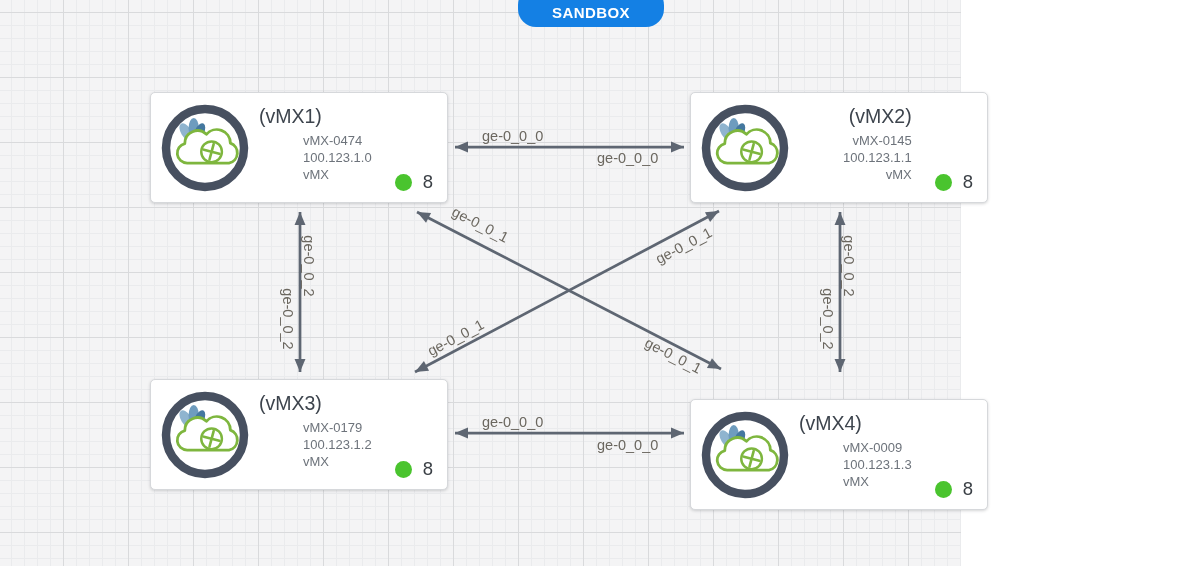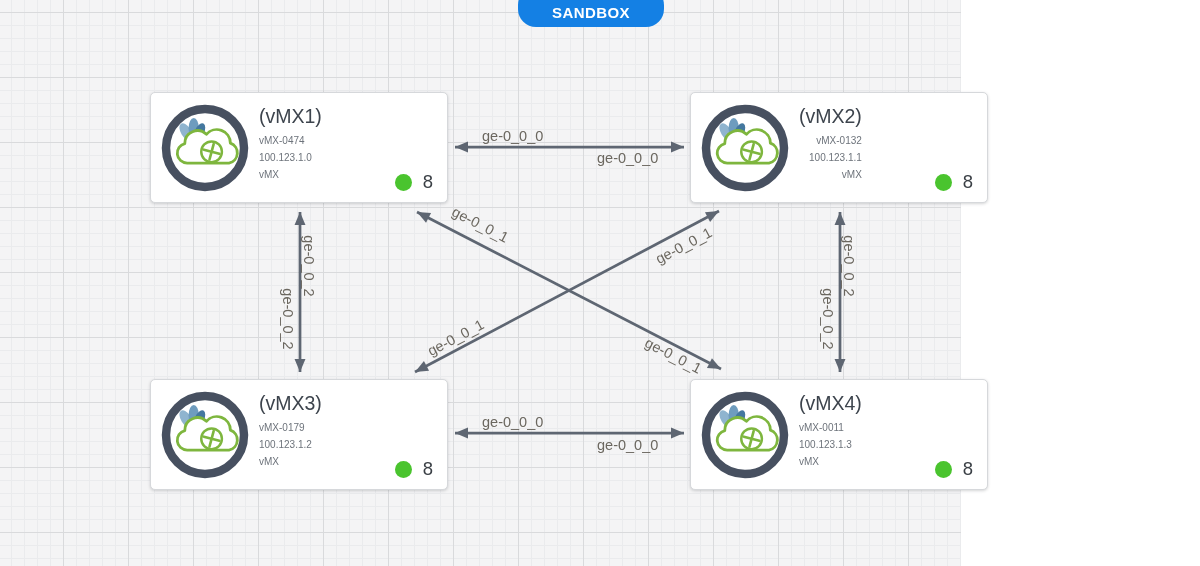--- a/index.html
+++ b/index.html
@@ -49,34 +49,34 @@
     border: 1px solid #d6d8db;
     border-radius: 5px;
     box-shadow: 0 1px 3px rgba(60,64,67,0.22);
     box-sizing: border-box;
     cursor: pointer;
     padding-left: 35px;
   }
   .node-card.pos-1 { left: 150px; top: 92px; }
   .node-card.pos-2 { left: 690px; top: 92px; text-align: right; }
   .node-card.pos-3 { left: 150px; top: 379px; }
-  .node-card.pos-4 { left: 690px; top: 379px; }
+  .node-card.pos-4 { left: 690px; top: 399px; }
   .node-icon {
     position: absolute; left: 7px; top: 8px;
     width: 94px; height: 94px;
   }
   .node-text {
     position: absolute; left: 108px; top: 10px;
   }
   .node-title {
     font-size: 19.5px; color: #3d444d; line-height: 26px;
   }
   .node-meta {
     margin-top: 3px;
-    font-size: 10px; color: #6d737b; line-height: 17px;
+    font-size: 13px; color: #6d737b; line-height: 17px; margin-left: 44px;
   }
   .node-status {
     position: absolute; right: 14px; bottom: 9px;
     display: flex; align-items: center; gap: 11px;
   }
   .status-dot {
     width: 17px; height: 17px; border-radius: 50%;
     background: #4ac42e;
   }
   .status-count {
@@ -161,21 +161,21 @@
     </div>
   </div>
 
   <div class="node-card pos-2">
     <svg class="node-icon" viewBox="0 0 100 100">
       <use href="#node-glyph"></use>
     </svg>
     <div class="node-text">
       <div class="node-title">(vMX2)</div>
       <div class="node-meta">
-        <div>vMX-0132</div>
+        <div>vMX-0145</div>
         <div>100.123.1.1</div>
         <div>vMX</div>
       </div>
     </div>
     <div class="node-status">
       <div class="status-dot"></div>
       <div class="status-count">8</div>
     </div>
   </div>
 
@@ -197,21 +197,21 @@
     </div>
   </div>
 
   <div class="node-card pos-4">
     <svg class="node-icon" viewBox="0 0 100 100">
       <use href="#node-glyph"></use>
     </svg>
     <div class="node-text">
       <div class="node-title">(vMX4)</div>
       <div class="node-meta">
-        <div>vMX-0011</div>
+        <div>vMX-0009</div>
         <div>100.123.1.3</div>
         <div>vMX</div>
       </div>
     </div>
     <div class="node-status">
       <div class="status-dot"></div>
       <div class="status-count">8</div>
     </div>
   </div>
 

